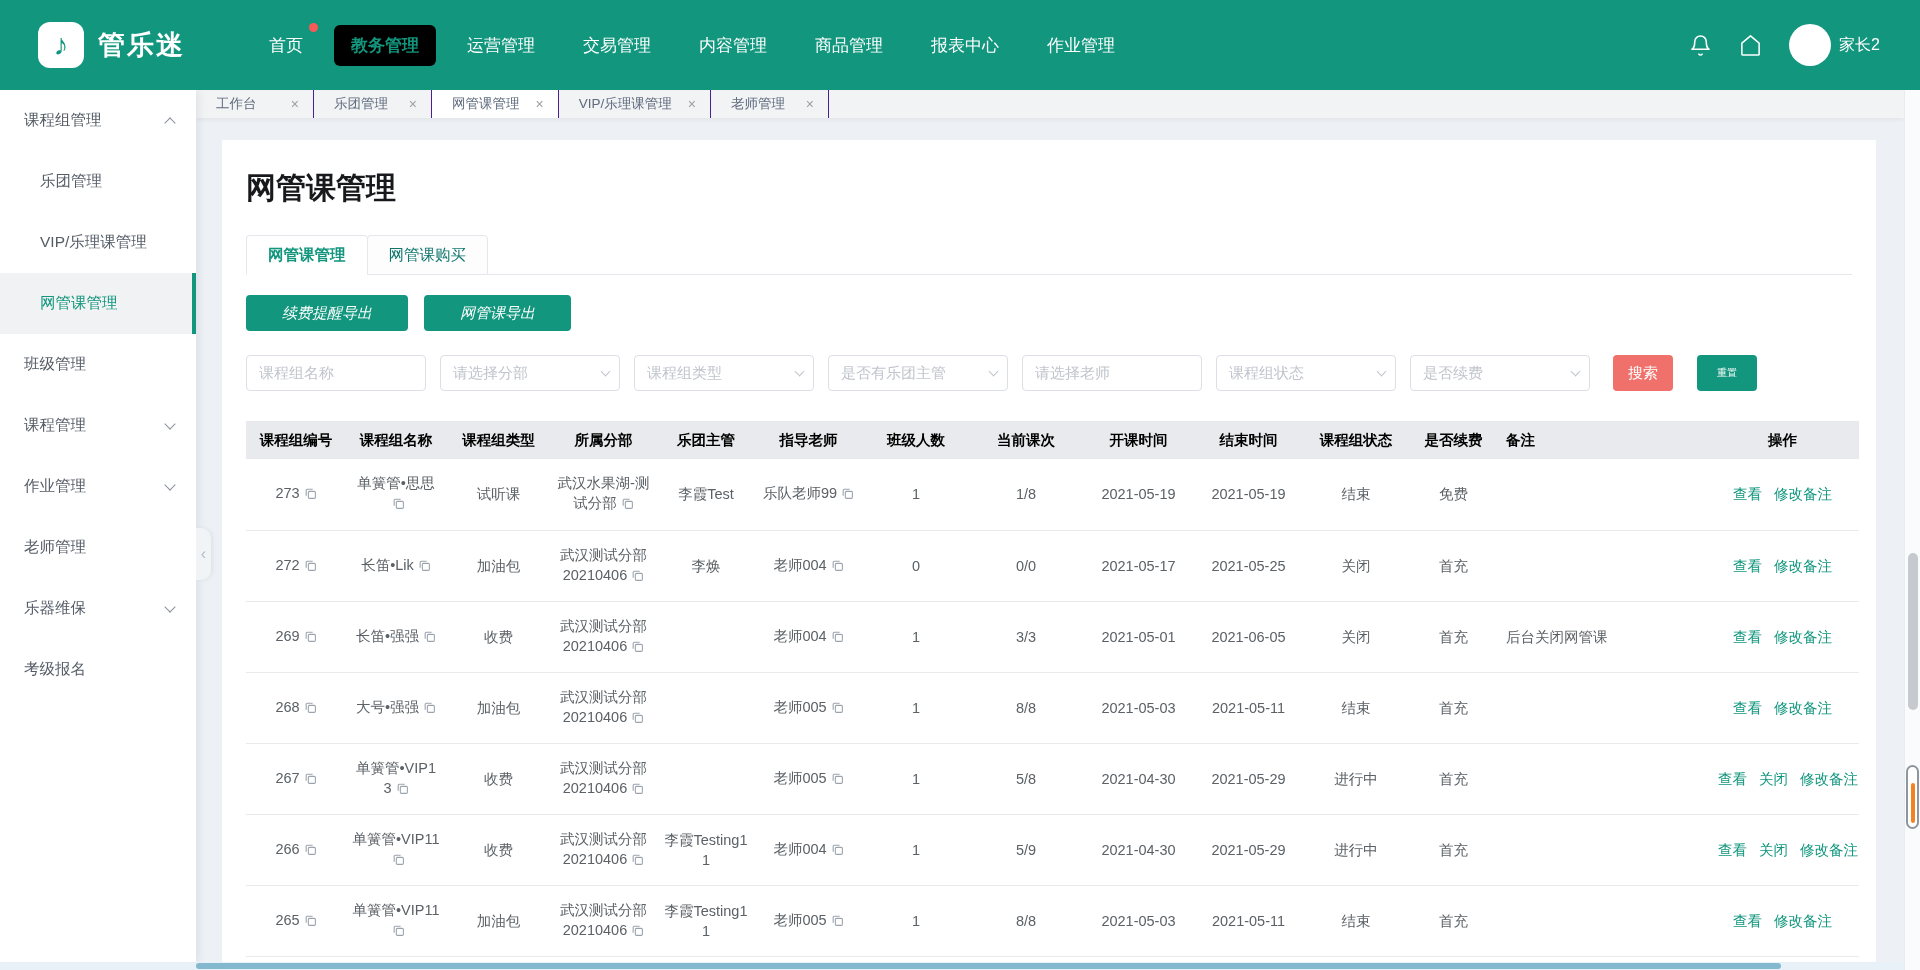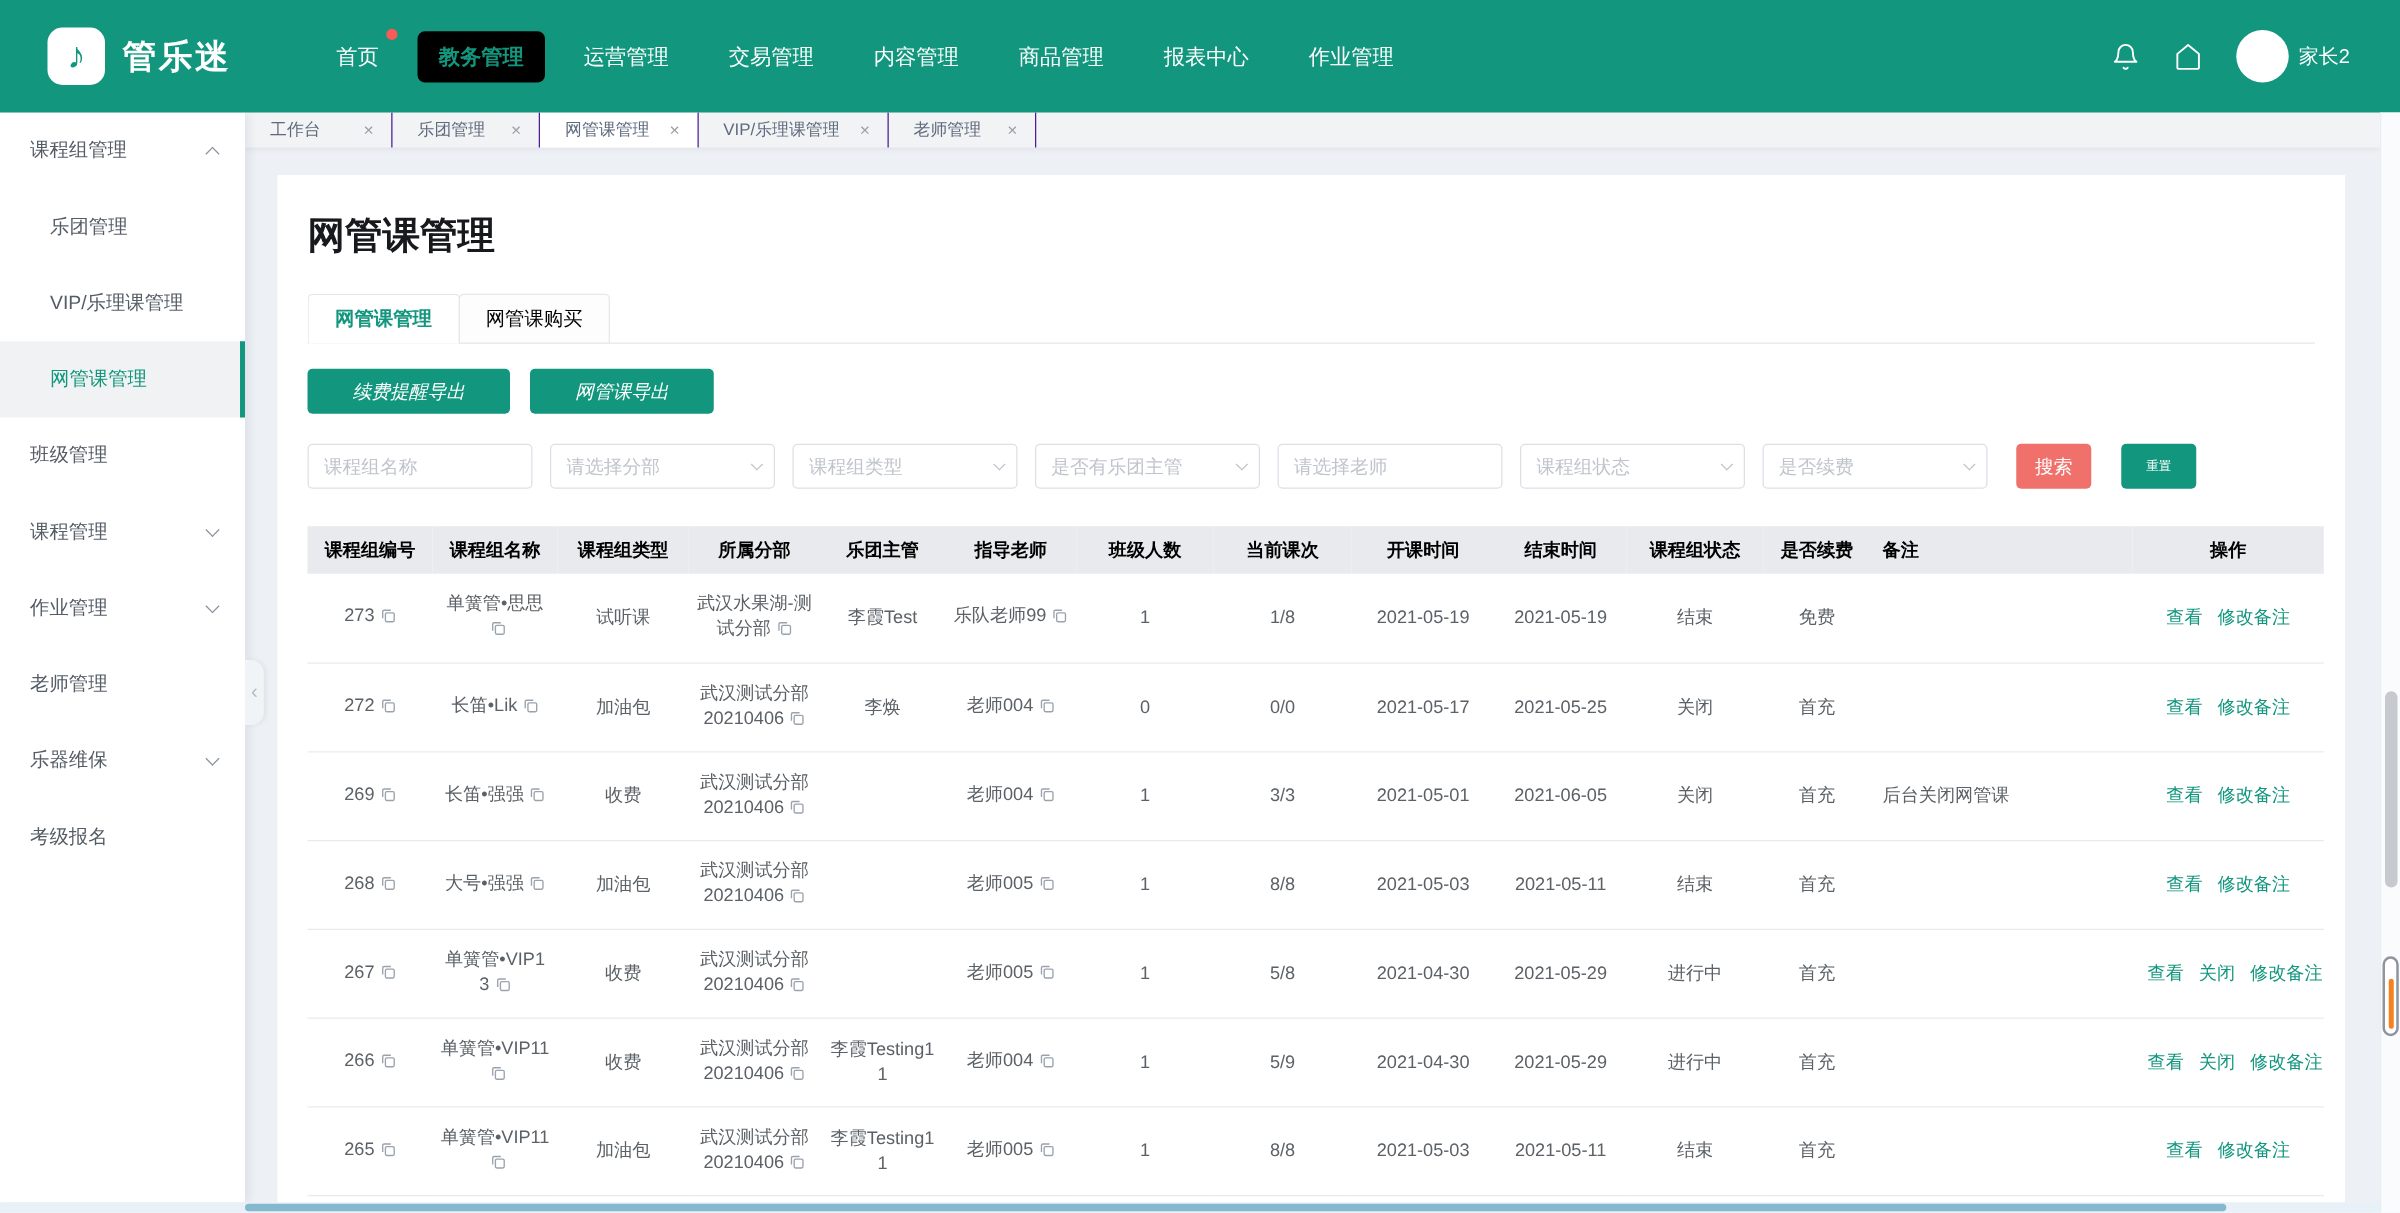--- a/index.html
+++ b/index.html
@@ -54,21 +54,21 @@
     box-shadow:2px 0 4px rgba(0,0,0,.06); }
 
   
   .content { position:absolute; top:118px; left:196px; right:16px; bottom:8px;
     background:#edf1f6; overflow:hidden; }
   .card { background:#fff; margin:22px 28px 0 26px; padding:20px 24px 0 24px; min-height:900px; }
   .page-title { font-size:30px; font-weight:bold; color:#17191c; padding:8px 0 26px 0; }
 
   .ctabs { display:flex; border-bottom:1px solid #e4e7eb; }
   .ctab { height:40px; padding:0 21px; display:flex; align-items:center; font-size:15.5px;
-    color:#000000; background:#fdfdfd; border:1px solid #e4e7eb; border-radius:4px 4px 0 0;
+    color:#0f766e; background:#fdfdfd; border:1px solid #e4e7eb; border-radius:4px 4px 0 0;
     margin-bottom:-1px; margin-right:-1px; cursor:pointer; }
   .ctab.active { background:#fff; color:#12967e; font-weight:bold; border-bottom-color:#fff; }
 
   .btn-row { display:flex; margin-top:20px; }
   .btn-teal { background:#12967e; color:#fff; font-size:15px; border:none; border-radius:4px;
     height:36px; padding:0 36px; margin-right:16px; cursor:pointer;font-style:italic; }
 
   .filter-row { display:flex; align-items:center; margin-top:24px; }
   .filter { position:relative; width:180px; height:36px; border:1px solid #dcdfe6; border-radius:4px;
     margin-right:14px; display:flex; align-items:center; padding:0 12px; background:#fff; cursor:text; }

